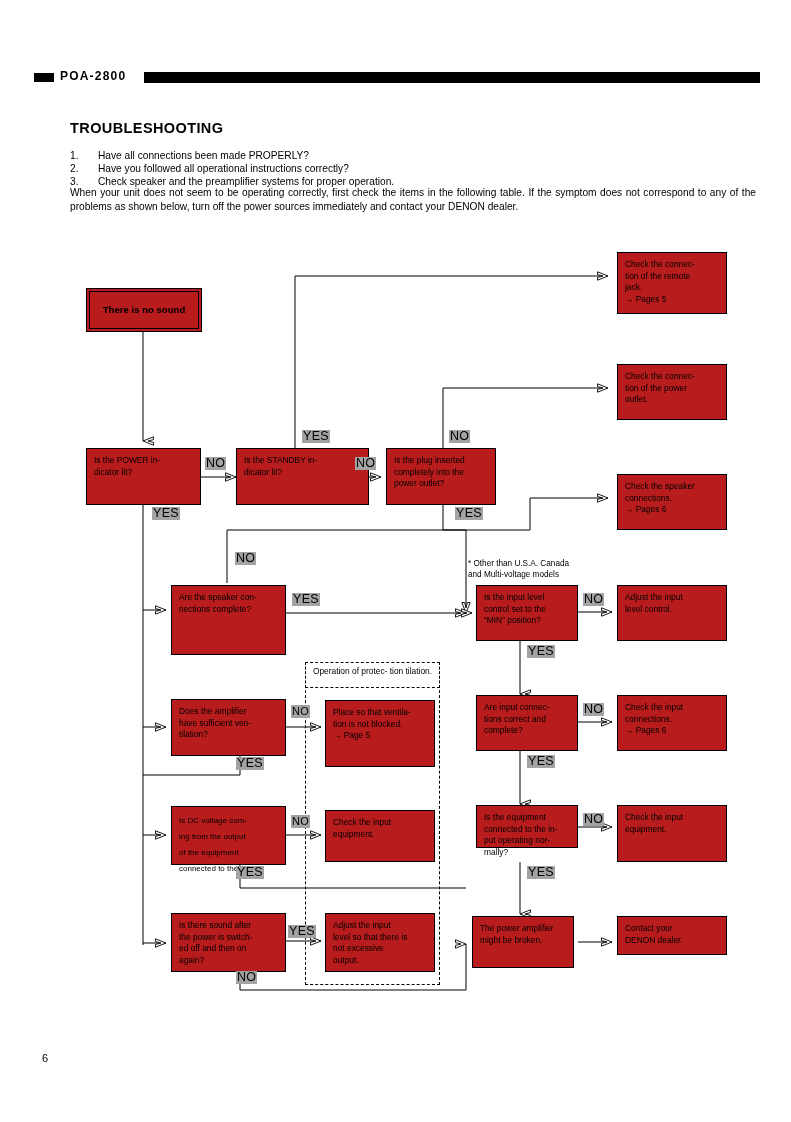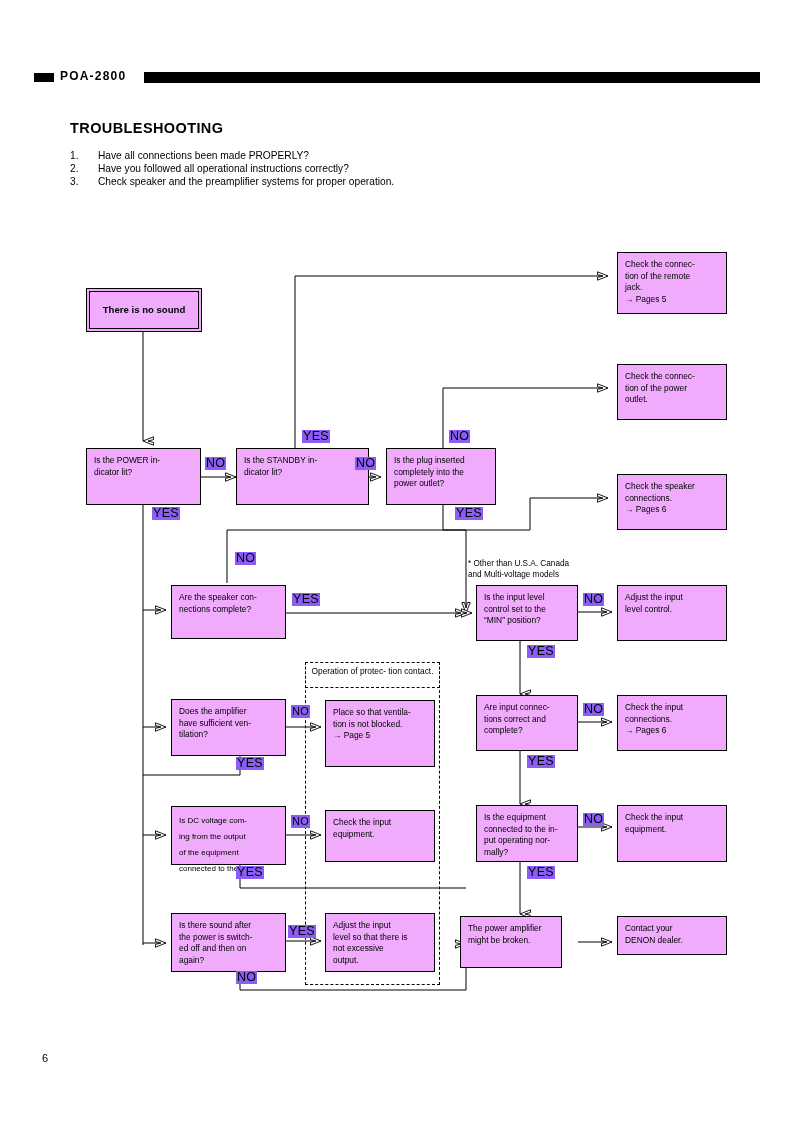--- a/index.html
+++ b/index.html
@@ -18,28 +18,28 @@
               letter-spacing:0.4px;}
   .num-row{position:absolute;left:70px;font-size:10.2px;line-height:13.6px;white-space:nowrap;}
   .num-row .n{display:inline-block;width:28px;}
   #intro-p{position:absolute;left:70px;top:186px;width:686px;font-size:10.2px;
            line-height:14px;text-align:justify;}
 
   
   #flow{position:absolute;left:0;top:0;width:791px;height:1122px;}
   #flow svg{position:absolute;left:0;top:0;}
 
-  .node{position:absolute;border:1px solid #000;background:#f0abfc;box-sizing:border-box;}
+  .node{position:absolute;border:1px solid #000;background:#b91c1c;box-sizing:border-box;}
   .node .txt{position:absolute;left:7px;top:6px;right:4px;font-size:8.4px;line-height:11.6px;}
   .node.start{border:1px solid #000;padding:2px;}
   .node.start .inner{position:absolute;inset:2px;border:1px solid #000;}
   .node.start .txt{left:0;right:0;top:50%;transform:translateY(-50%);
                    text-align:center;font-weight:bold;font-size:9.6px;}
 
-  .lbl{position:absolute;font-size:12.5px;line-height:13px;letter-spacing:0.3px;background:#8b5cf6;
+  .lbl{position:absolute;font-size:12.5px;line-height:13px;letter-spacing:0.3px;background:#a3a3a3;
        padding:0 1px;}
   .note{position:absolute;font-size:8.2px;line-height:11px;}
 
   .dashbox{position:absolute;border:1px dashed #000;box-sizing:border-box;}
   .dashlabel{position:absolute;border:1px dashed #000;box-sizing:border-box;background:#fff;
              font-size:8.4px;line-height:11.2px;text-align:center;padding-top:3px;}
 
   #page-num{position:absolute;left:42px;top:1052px;font-size:11px;}
 </style>
 </head>
@@ -57,20 +57,21 @@
 
   <div class="num-row" style="top:149px;">
     <span class="n">1.</span><span>Have all connections been made PROPERLY?</span>
   </div>
   <div class="num-row" style="top:162px;">
     <span class="n">2.</span><span>Have you followed all operational instructions correctly?</span>
   </div>
   <div class="num-row" style="top:175px;">
     <span class="n">3.</span><span>Check speaker and the preamplifier systems for proper operation.</span>
   </div>
+  <div id="intro-p">When your unit does not seem to be operating correctly, first check the items in the following table. If the symptom does not correspond to any of the problems as shown below, turn off the power sources immediately and contact your DENON dealer.</div>
 
   <div id="flow">
 
     <svg width="791" height="1122" viewBox="0 0 791 1122">
       <defs>
         <marker id="ah" markerWidth="12" markerHeight="10" refX="11" refY="5" orient="auto" markerUnits="userSpaceOnUse">
           <path d="M0.5,0.8 L11,5 L0.5,9.2 L0.5,6.4 L6,5 L0.5,3.6 Z" fill="#fff" stroke="#000" stroke-width="0.9" stroke-linejoin="miter"></path>
         </marker>
         <marker id="ahd" markerWidth="10" markerHeight="12" refX="5" refY="11" orient="auto" markerUnits="userSpaceOnUse">
           <path d="M0.8,0.5 L5,11 L9.2,0.5 L6.4,0.5 L5,6 L3.6,0.5 Z" fill="#fff" stroke="#000" stroke-width="0.9" stroke-linejoin="miter"></path>
@@ -127,21 +128,21 @@
         <path d="M578,827 L612,827" marker-end="url(#ah)"></path>
 
         <path d="M520,862 L520,914" marker-end="url(#ahd)"></path>
 
         <path d="M578,942 L612,942" marker-end="url(#ah)"></path>
       </g>
     </svg>
 
     <div class="dashbox" style="left:305px;top:680px;width:135px;height:305px;"></div>
     <div class="dashlabel" style="left:305px;top:662px;width:135px;height:26px;">Operation of protec-
-tion contact.</div>
+tion tilation.</div>
 
     <div class="node start" style="left:86px;top:288px;width:116px;height:44px;">
       <div class="inner"></div>
       <div class="txt">There is no sound</div>
     </div>
 
     <div class="node" style="left:86px;top:448px;width:115px;height:57px;padding-left:26px;">
       <div class="txt" style="white-space:pre-line">Is the POWER in-
 dicator lit?</div>
     </div>
@@ -169,21 +170,21 @@
 tion of the power
 outlet.</div>
     </div>
 
     <div class="node" style="left:617px;top:474px;width:110px;height:56px;">
       <div class="txt" style="white-space:pre-line">Check the speaker
 connections.
 → Pages 6</div>
     </div>
 
-    <div class="node" style="left:171px;top:585px;width:115px;height:54px;padding-left:36px;">
+    <div class="node" style="left:171px;top:585px;width:115px;height:70px;padding-left:36px;">
       <div class="txt" style="white-space:pre-line">Are the speaker con-
 nections complete?</div>
     </div>
 
     <div class="node" style="left:171px;top:699px;width:115px;height:57px;">
       <div class="txt" style="white-space:pre-line">Does the amplifier
 have sufficient ven-
 tilation?</div>
     </div>
 
@@ -235,33 +236,33 @@
 tions correct and
 complete?</div>
     </div>
 
     <div class="node" style="left:617px;top:695px;width:110px;height:56px;">
       <div class="txt" style="white-space:pre-line">Check the input
 connections.
 → Pages 6</div>
     </div>
 
-    <div class="node" style="left:476px;top:805px;width:102px;height:57px;">
+    <div class="node" style="left:476px;top:805px;width:102px;height:43px;">
       <div class="txt" style="white-space:pre-line">Is the equipment
 connected to the in-
 put operating nor-
 mally?</div>
     </div>
 
     <div class="node" style="left:617px;top:805px;width:110px;height:57px;">
       <div class="txt" style="white-space:pre-line">Check the input
 equipment.</div>
     </div>
 
-    <div class="node" style="left:460px;top:916px;width:102px;height:52px;padding-left:31px;">
+    <div class="node" style="left:472px;top:916px;width:102px;height:52px;padding-left:31px;">
       <div class="txt" style="white-space:pre-line">The power amplifier
 might be broken.</div>
     </div>
 
     <div class="node" style="left:617px;top:916px;width:110px;height:39px;">
       <div class="txt" style="white-space:pre-line">Contact your
 DENON dealer.</div>
     </div>
 
     <div class="lbl" style="left:205px;top:457px;">NO</div>

